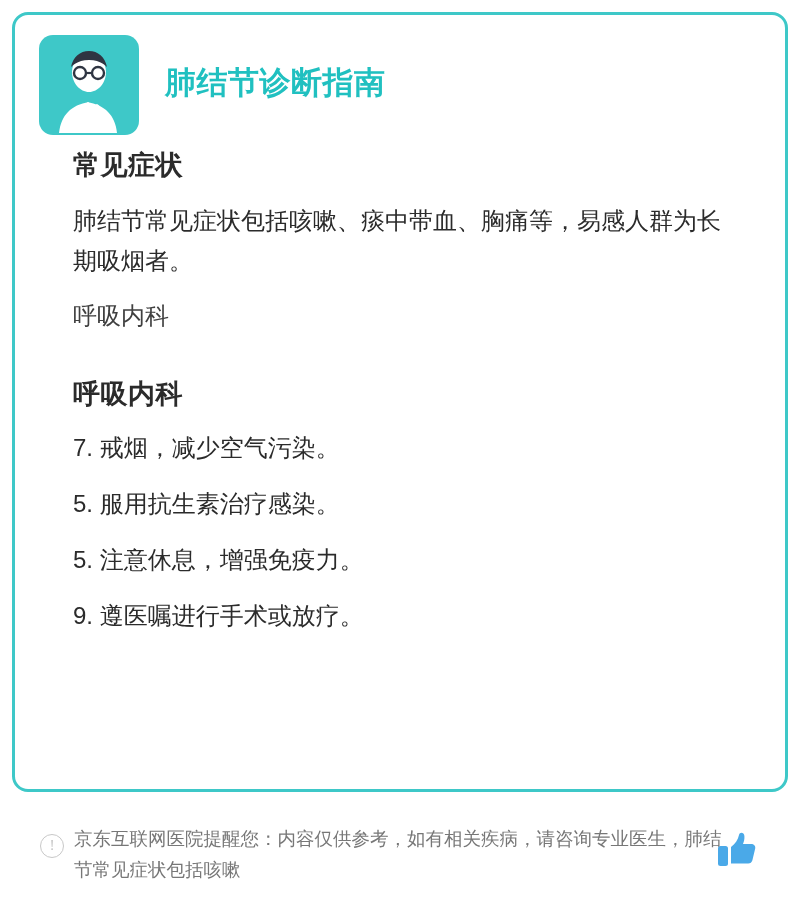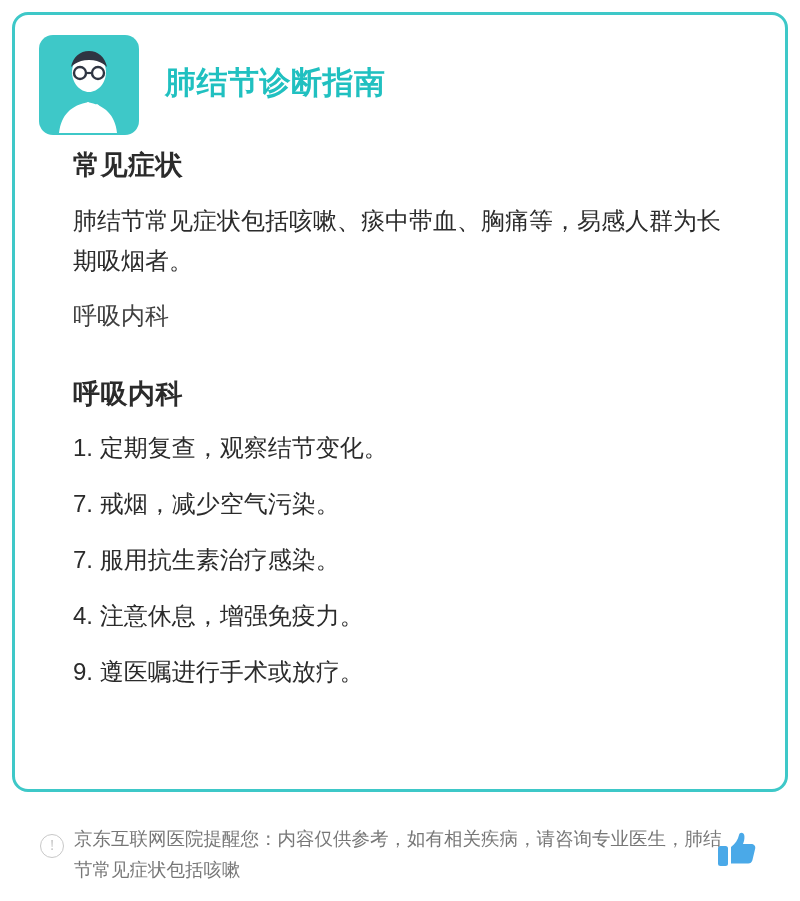--- a/index.html
+++ b/index.html
@@ -132,24 +132,23 @@
   <div class="content">
     <h1 class="title">肺结节诊断指南</h1>
 
     <h2 class="section-head">常见症状</h2>
     <p class="para">肺结节常见症状包括咳嗽、痰中带血、胸痛等，易感人群为长期吸烟者。</p>
 
     <p class="dept">呼吸内科</p>
 
     <h2 class="section-head">呼吸内科</h2>
     <ul class="list">
-      <li>1. 定期复查，观察结节变化。</li>
       <li>7. 戒烟，减少空气污染。</li>
-      <li>7. 服用抗生素治疗感染。</li>
-      <li>4. 注意休息，增强免疫力。</li>
+      <li>5. 服用抗生素治疗感染。</li>
+      <li>5. 注意休息，增强免疫力。</li>
       <li>9. 遵医嘱进行手术或放疗。</li>
     </ul>
   </div>
 </div>
 
 <div class="footer">
   <div class="footer-icon">!</div>
   <div class="footer-text">京东互联网医院提醒您：内容仅供参考，如有相关疾病，请咨询专业医生，肺结节常见症状包括咳嗽</div>
   <svg class="thumb" viewBox="0 0 42 42">
     <rect x="2" y="16" width="10" height="20" rx="2.5" fill="#4aa9e8"></rect>

